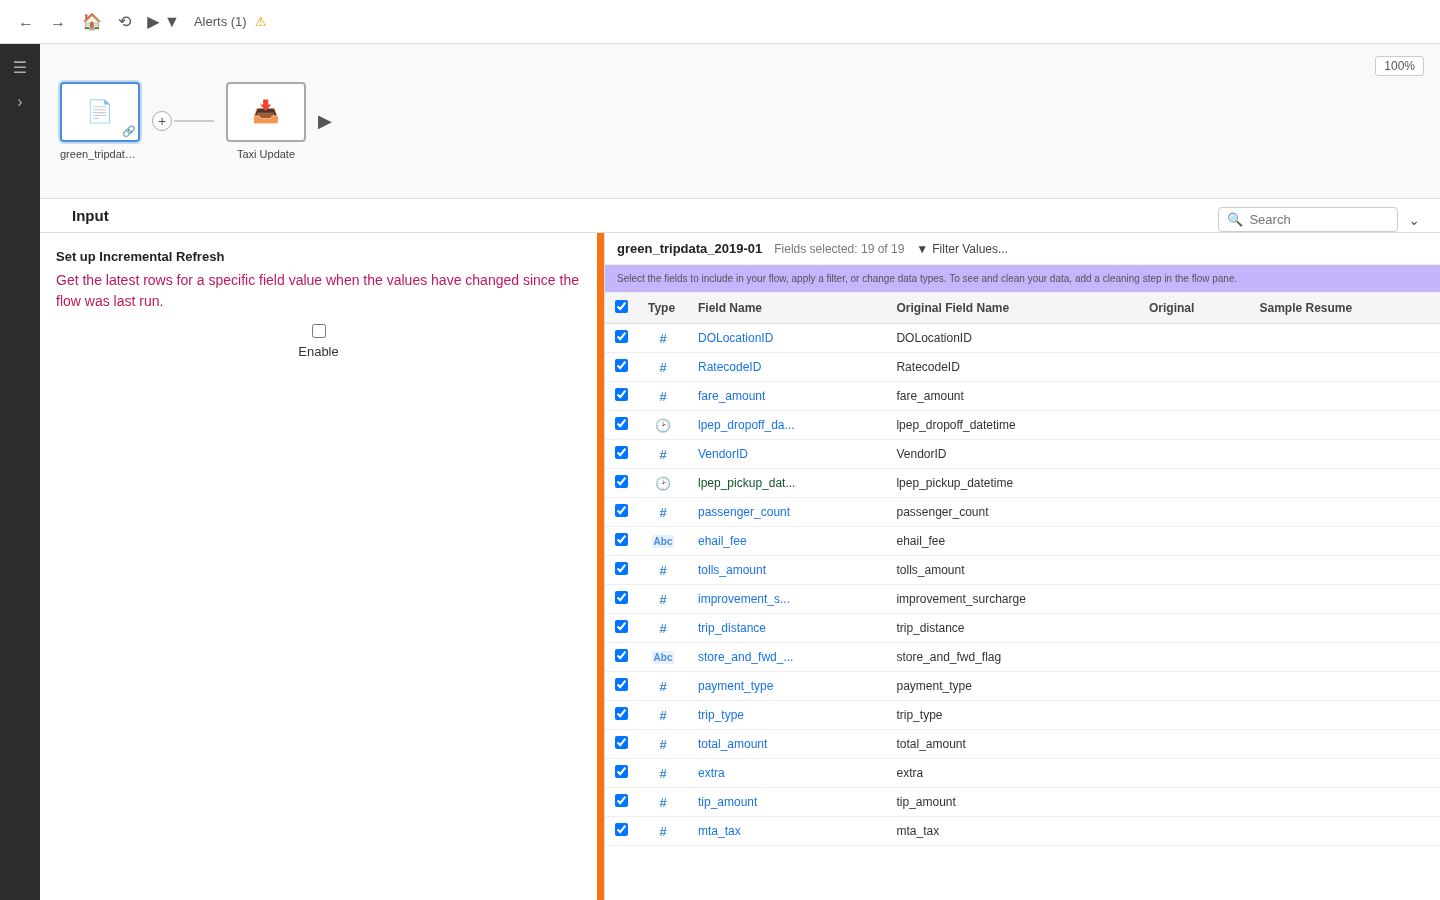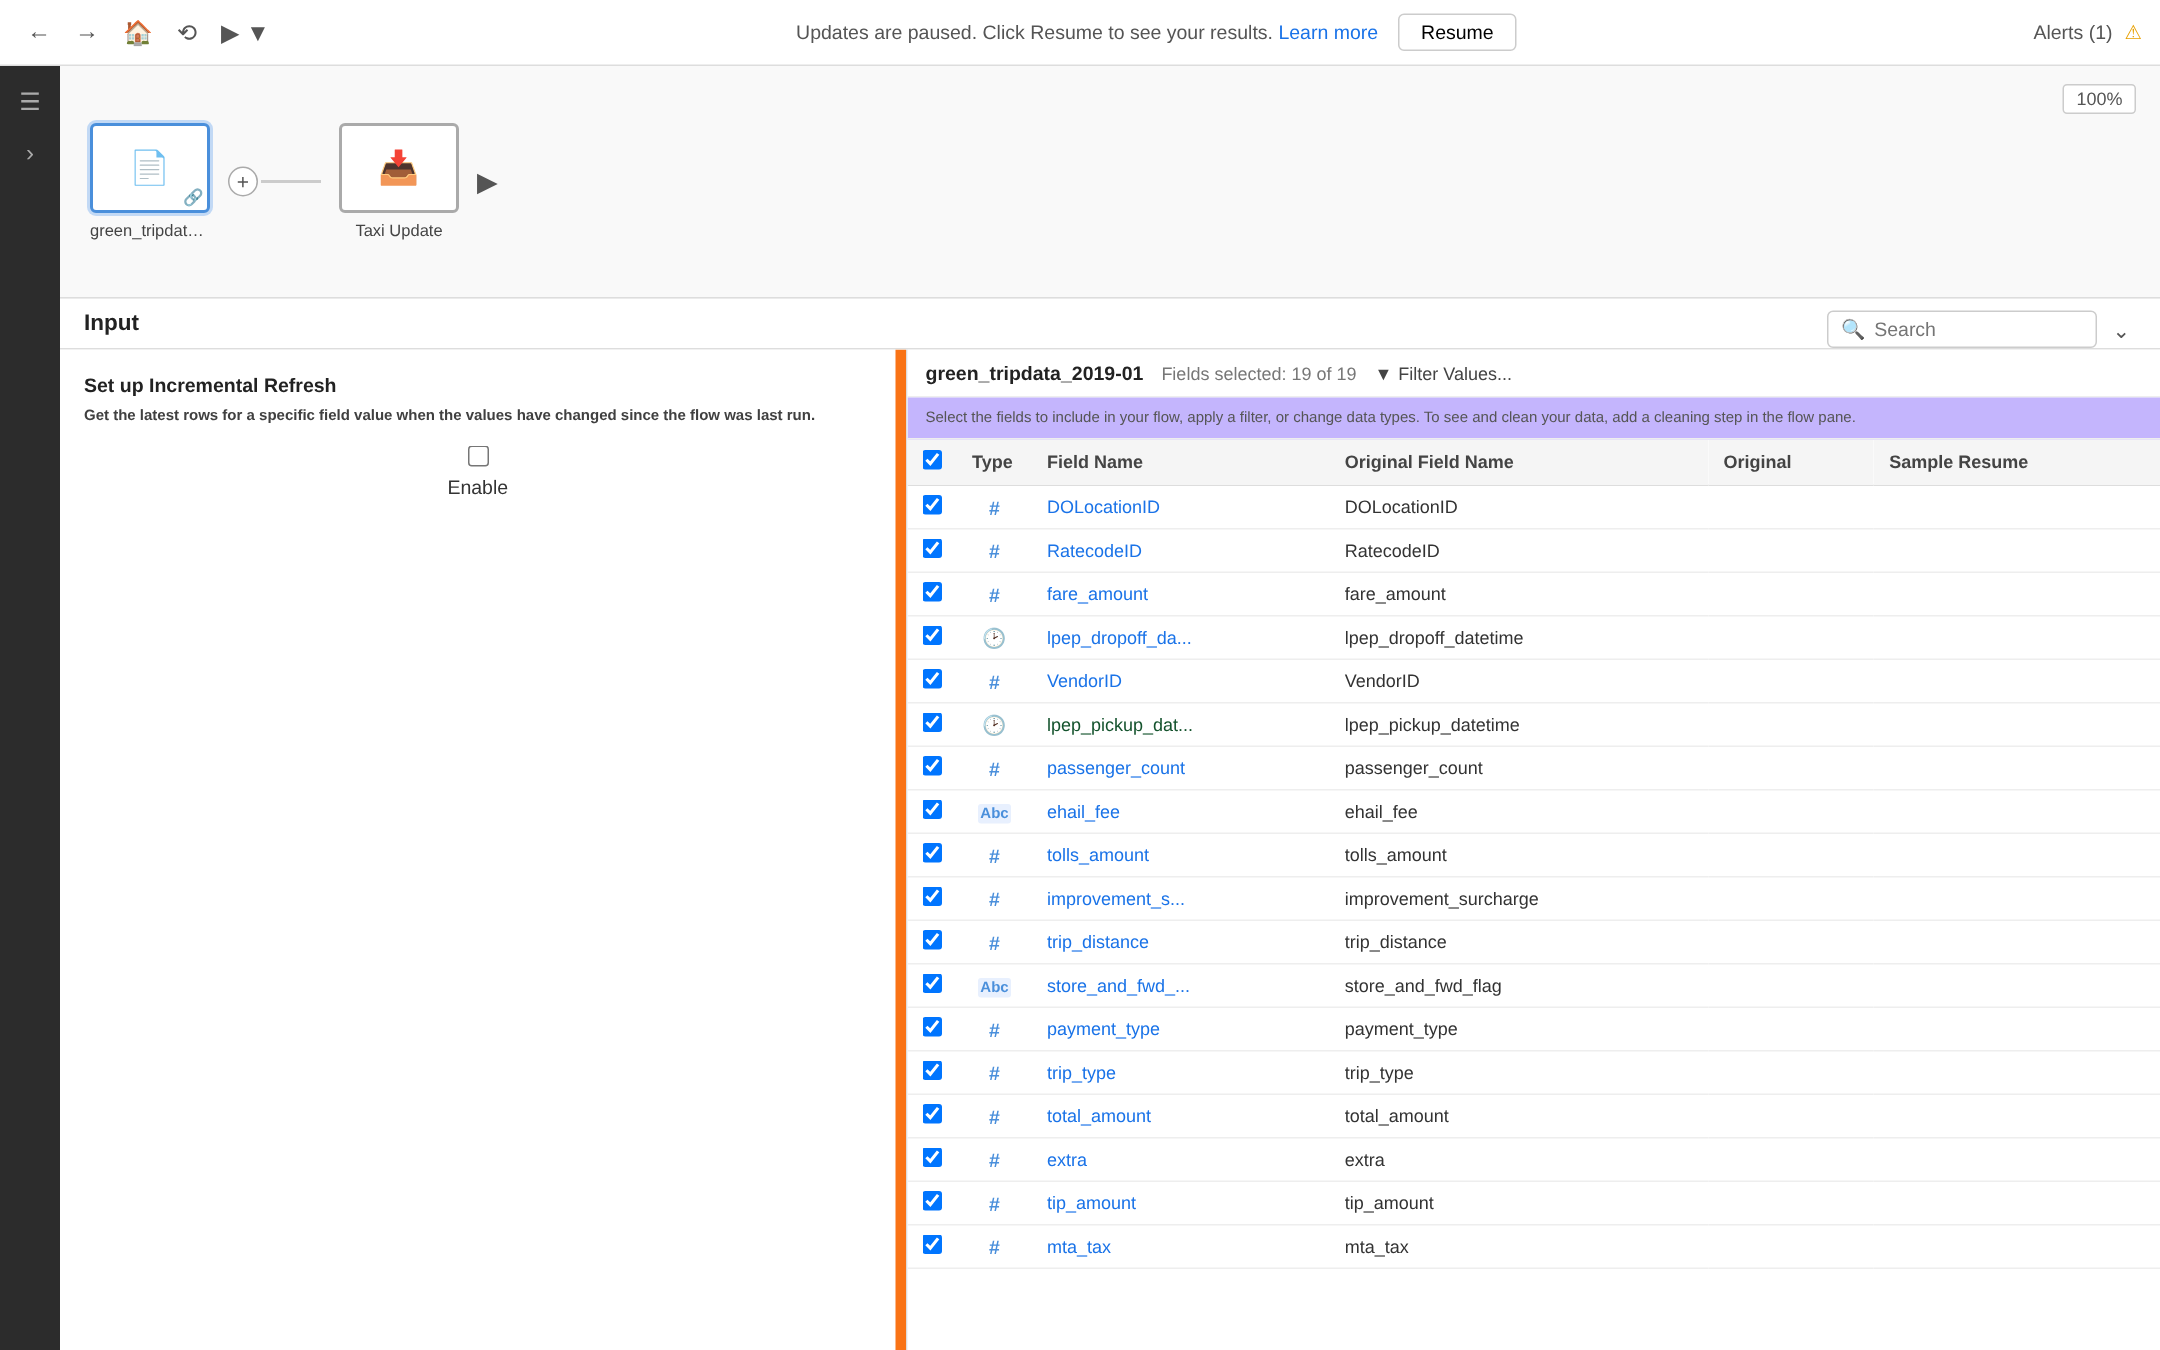--- a/index.html
+++ b/index.html
@@ -96,21 +96,21 @@
     
     .bottom-panel { flex: 1; display: flex; flex-direction: column; overflow: hidden; }
     .panel-header {
       display: flex;
       align-items: center;
       justify-content: space-between;
       padding: 8px 16px 0;
       background: #fff;
       border-bottom: 1px solid #ddd;
     }
-    .panel-title { font-size: 15px; font-weight: 600; color: #222; padding-bottom: 8px; }
+    .panel-title { font-size: 15px; font-weight: 600; color: #222; padding-bottom: 8px; margin-left: 16px; }
     .panel-tabs { display: flex; gap: 0; }
     .panel-tab {
       padding: 8px 16px;
       cursor: pointer;
       font-size: 13px;
       color: #555;
       border-bottom: 2px solid transparent;
     }
     .panel-tab.active { border-bottom: 2px solid #1a73e8; color: #1a73e8; font-weight: 500; }
     .panel-search { display: flex; align-items: center; gap: 6px; }
@@ -131,21 +131,21 @@
 
     
     .settings-pane {
       width: 564px;
       background: #fff;
       border-right: 7px solid #f97316;
       padding: 16px;
       overflow-y: auto;
     }
     .settings-pane h3 { font-size: 13px; font-weight: 600; color: #222; margin-bottom: 6px; }
-    .settings-pane p { font-size: 10px; color: #404040; line-height: 1.5; font-weight: bold; }
+    .settings-pane p { font-size: 14px; color: #be185d; line-height: 1.5; }
     .checkbox-label { display: flex; align-items: center; gap: 6px; margin-top: 12px; font-size: 13px; cursor: pointer; flex-direction: column; }
     .checkbox-label input[type=checkbox] { width: 14px; height: 14px; }
 
     
     .data-pane { flex: 1; display: flex; flex-direction: column; overflow: hidden; background: #fff; }
     .data-pane-header {
       display: flex;
       align-items: center;
       padding: 8px 12px;
       border-bottom: 1px solid #eee;
@@ -190,25 +190,20 @@
 </head>
 <body>
 
 <div class="top-bar">
   <div class="top-bar-left">
     <button class="nav-btn" title="Back">←</button>
     <button class="nav-btn" title="Forward">→</button>
     <button class="nav-btn" title="Home">🏠</button>
     <button class="nav-btn" title="Refresh">⟲</button>
     <button class="nav-btn" title="Run">▶ ▼</button>
-  </div>
-  <div class="top-bar-center">
-    <span>Updates are paused. Click Resume to see your results.</span>
-    <a href="#" class="learn-more">Learn more</a>
-    <button class="resume-btn" style="margin-left:10px;">Resume</button>
   </div>
   <div class="top-bar-right">
     <span class="alerts">Alerts (1)</span>
     <span style="color:#e8a000;">⚠</span>
   </div>
 </div>
 
 <div class="layout">
 
   <div class="left-sidebar">

